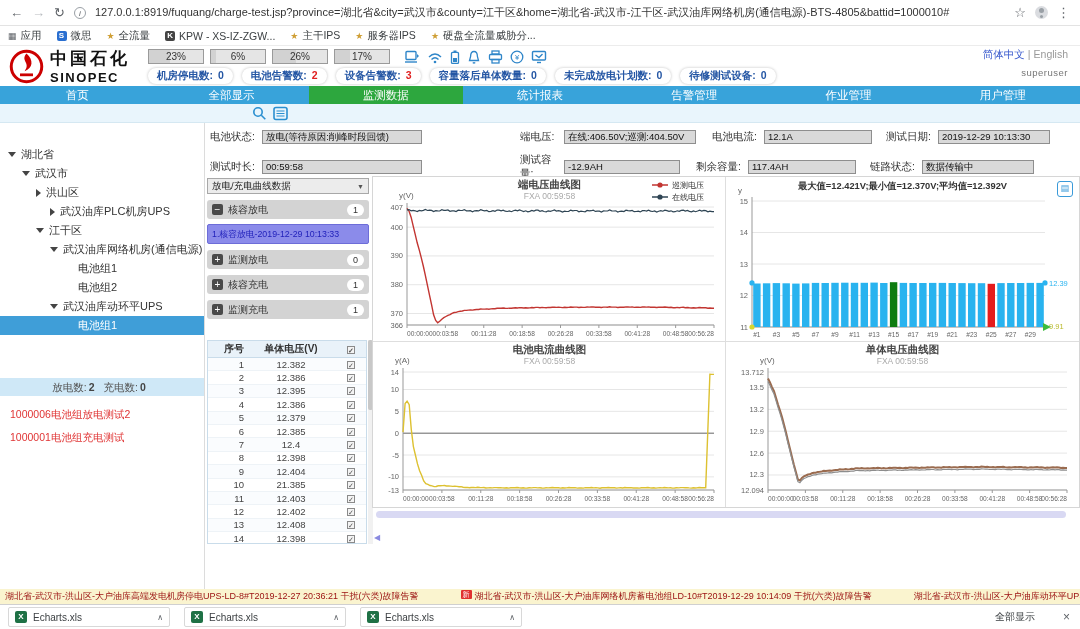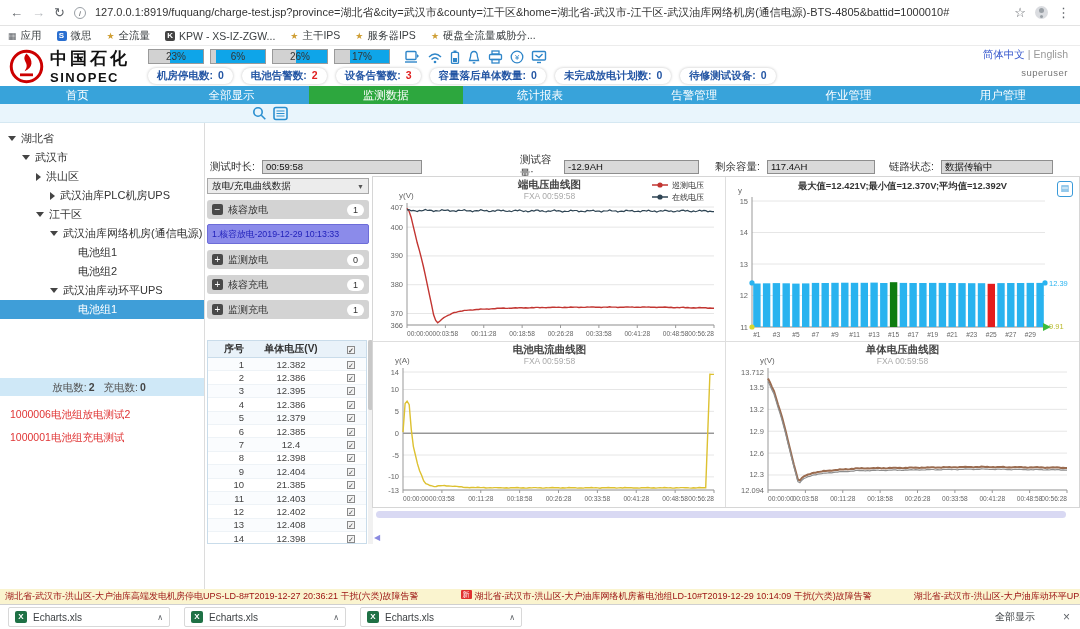--- a/index.html
+++ b/index.html
@@ -30,21 +30,21 @@
   .bm-ic.grid { color:#5f6368; }
   .bm-ic.sq { display:inline-block; width:10px; height:10px; border-radius:2px; color:#fff;
     font-size:8px; font-weight:bold; text-align:center; line-height:10px; }
 
   
   #app-header { position:absolute; top:46px; left:0; right:0; height:40px; background:#fff; }
   #logo { position:absolute; left:8px; top:1px; display:flex; align-items:center; gap:5px; }
   #brand-cn { font-size:17px; font-weight:900; color:#111; letter-spacing:3px; }
   #brand-en { font-size:13px; font-weight:800; color:#111; letter-spacing:1.5px; }
   #percent-row { position:absolute; left:148px; top:3px; display:flex; gap:6px; align-items:center; }
-  .pct-box { position:relative; width:56px; height:15px; border:1px solid #9a9a9a; background:#0ea5e9;
+  .pct-box { position:relative; width:56px; height:15px; border:1px solid #9a9a9a; background:#e5e5e5;
     font-size:10px; color:#333; text-align:center; line-height:13px; overflow:hidden; }
   .pct-shade { position:absolute; left:0; top:0; bottom:0; background:#d2d2d2; }
   .pct-val { position:relative; }
   #hdr-icons { display:flex; gap:7px; margin-left:8px; align-items:center; }
   #pill-row { position:absolute; left:148px; top:22px; display:flex; gap:9px; }
   .pill { background:#fff; border-radius:9px; box-shadow:0 0 3px rgba(0,0,0,.25); padding:1px 9px;
     font-size:10.5px; font-weight:bold; color:#2456a4; white-space:nowrap; }
   .pill b { margin-left:5px; }
   #lang-box { position:absolute; right:12px; top:2px; font-size:10.5px; }
   #lang-cn { color:#3355cc; cursor:pointer; }
@@ -57,21 +57,21 @@
   .tab { flex:1; color:#fff; font-size:11.5px; text-align:center; line-height:18px; cursor:pointer; }
   .tab.active { background:#2da73e; }
 
   #toolbar { position:absolute; top:104px; left:0; right:0; height:19px; background:#e9f5fc;
     border-bottom:1px solid #d5e8f2; }
   #toolbar .t-ic { position:absolute; top:2px; }
 
   
   #sidebar { position:absolute; top:123px; left:0; width:205px; bottom:40px; background:#fff;
     border-right:1px solid #dcdcdc; }
-  #tree { padding-top:6px; }
+  #tree { padding-top:22px; }
   .tree-row { height:19px; display:flex; align-items:center; font-size:11px; color:#333;
     cursor:pointer; white-space:nowrap; }
   .tree-row.sel { background:#3f9ed8; color:#fff; }
   .tri { width:0; height:0; margin-right:5px; flex:none; }
   .tri.down { border-left:4px solid transparent; border-right:4px solid transparent;
     border-top:5px solid #444; }
   .tri.right { border-top:4px solid transparent; border-bottom:4px solid transparent;
     border-left:5px solid #444; }
   #side-summary { position:absolute; top:255px; left:0; right:0; height:18px; background:#cfe8f7;
     text-align:center; font-size:10.5px; color:#555; line-height:18px; }
@@ -347,25 +347,35 @@
     <span>放电数:</span><b>2</b>
     <span>充电数:</span><b>0</b>
   </div>
   <div id="side-links">
       <div class="side-link">1000006电池组放电测试2</div>
       <div class="side-link">1000001电池组充电测试</div>
     </div>
 </div>
 
 <div id="fields">
+  <div class="frow r1">
+      <span class="f-label" style="width: 52px;">电池状态:</span>
+      <span class="f-box" style="width: 160px; margin-right: 98px;">放电(等待原因:削峰时段回馈)</span>
+      <span class="f-label" style="width: 44px;">端电压:</span>
+      <span class="f-box" style="width: 132px; margin-right: 16px;">在线:406.50V;巡测:404.50V</span>
+      <span class="f-label" style="width: 52px;">电池电流:</span>
+      <span class="f-box" style="width: 108px; margin-right: 14px;">12.1A</span>
+      <span class="f-label" style="width: 52px;">测试日期:</span>
+      <span class="f-box" style="width: 112px; margin-right: 0px;">2019-12-29 10:13:30</span>
+    </div>
   <div class="frow r2">
       <span class="f-label" style="width: 52px;">测试时长:</span>
       <span class="f-box" style="width: 160px; margin-right: 98px;">00:59:58</span>
       <span class="f-label" style="width: 44px;">测试容量:</span>
-      <span class="f-box" style="width: 135px; margin-right: 16px;">-12.9AH</span>
+      <span class="f-box" style="width: 116px; margin-right: 16px;">-12.9AH</span>
       <span class="f-label" style="width: 52px;">剩余容量:</span>
       <span class="f-box" style="width: 108px; margin-right: 14px;">117.4AH</span>
       <span class="f-label" style="width: 52px;">链路状态:</span>
       <span class="f-box" style="width: 112px; margin-right: 0px;">数据传输中</span>
     </div>
 </div>
 
 <div id="panel">
   <div id="panel-dd">
     <span>放电/充电曲线数据</span>

